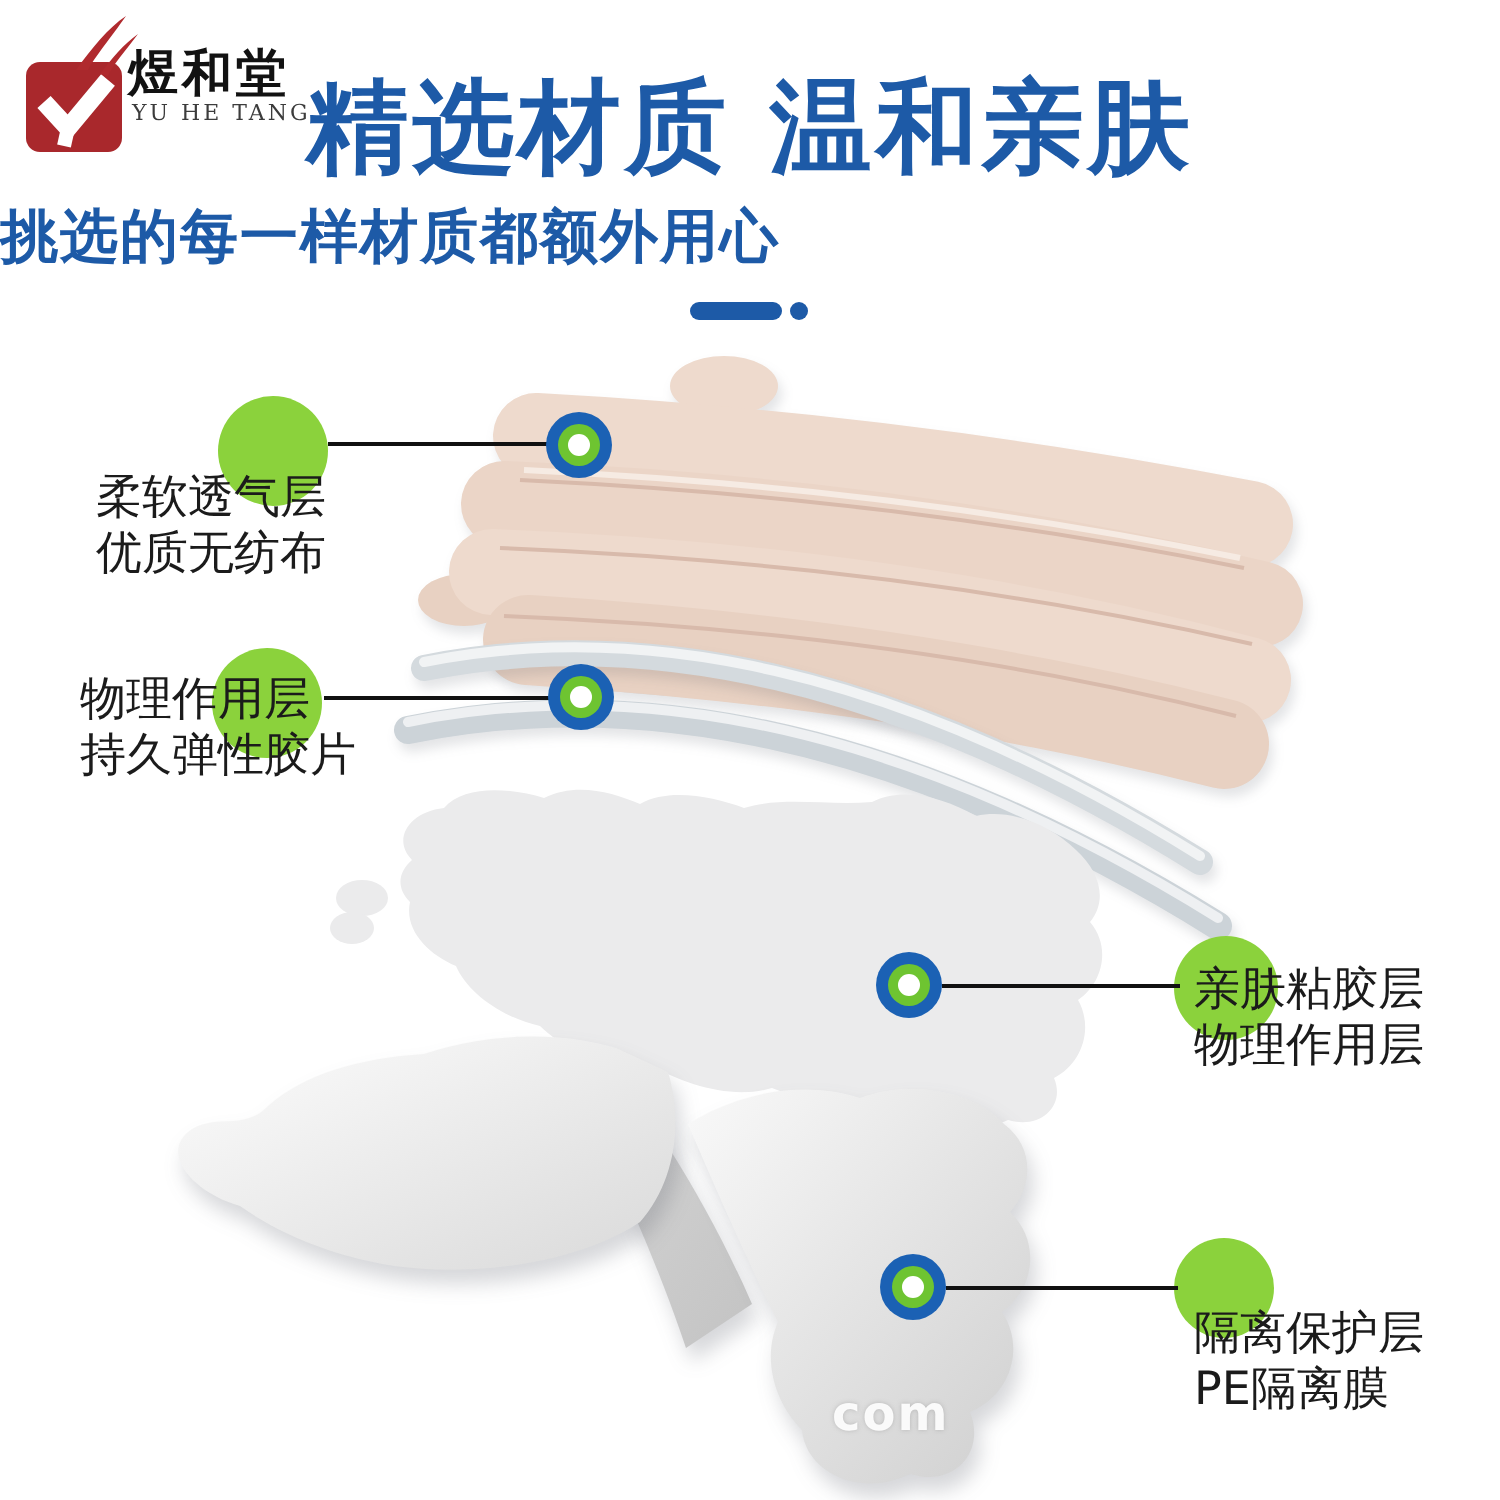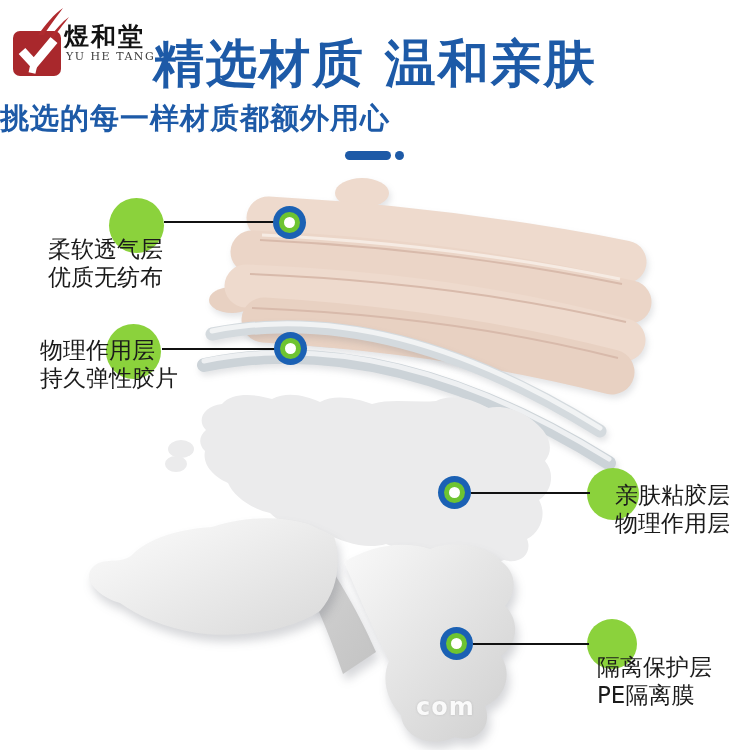--- a/index.html
+++ b/index.html
@@ -182,21 +182,21 @@
     <div>持久弹性胶片</div>
   </div>
   <div class="abs conn-line" style="left:162px; top:348px; width:115px;"></div>
   <div class="abs marker" style="left:274px; top:332px;">
     <div class="marker-green">
         <div class="marker-white"></div>
       </div>
   </div>
 
   <div class="abs green-dot" style="left:587px; top:468px; width:52px; height:52px;"></div>
-  <div class="abs ann-text" style="left:615px; top:481px;">
+  <div class="abs ann-text" style="left:597px; top:481px;">
     <div>亲肤粘胶层</div>
     <div>物理作用层</div>
   </div>
   <div class="abs conn-line" style="left:471px; top:492px; width:119px;"></div>
   <div class="abs marker" style="left:438px; top:476px;">
     <div class="marker-green">
         <div class="marker-white"></div>
       </div>
   </div>
 

